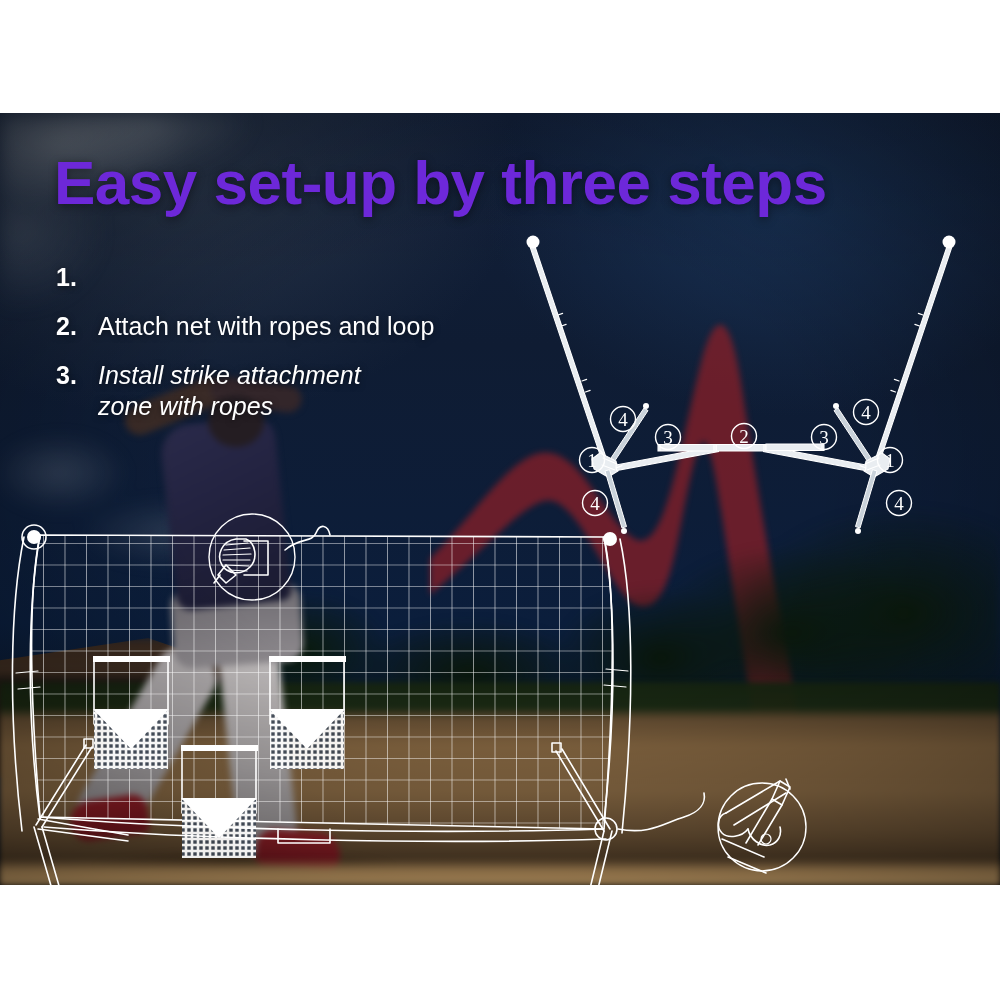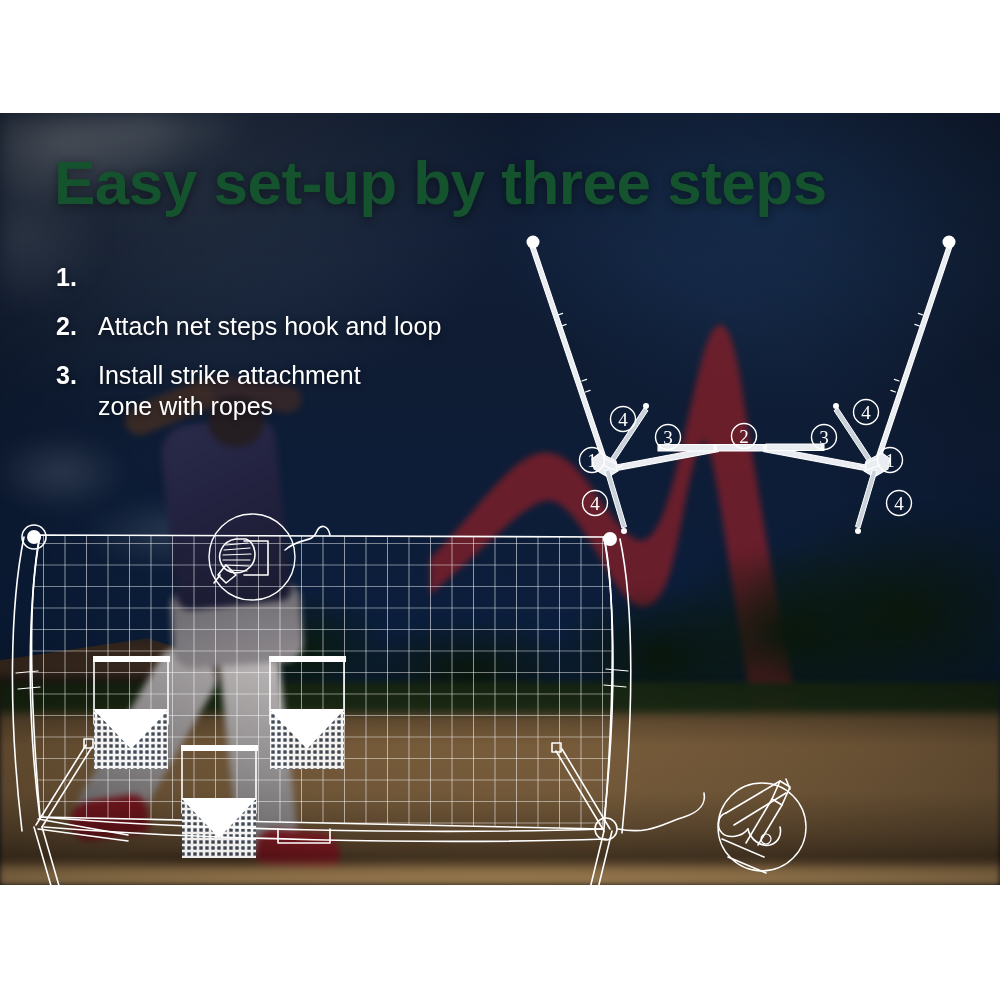--- a/index.html
+++ b/index.html
@@ -161,21 +161,21 @@
       linear-gradient(180deg, rgba(0,0,0,.08) 0%, rgba(0,0,0,0) 22%);
   }
 
   
   #headline {
     position: absolute;
     left: 54px;
     top: 152px;
     font-size: 62px;
     font-weight: 700;
-    color: #14532d;
+    color: #6d28d9;
     letter-spacing: -0.5px;
     line-height: 1;
     white-space: nowrap;
     text-shadow: 0 2px 10px rgba(0,0,0,.45);
   }
 
   #steps {
     position: absolute;
     left: 56px;
     top: 262px;
@@ -469,22 +469,22 @@
   </svg>
 
   <div id="headline">Easy set-up by three steps</div>
 
   <div id="steps">
     <div class="step">
       <div class="step-num">1.</div>
     </div>
     <div class="step">
       <div class="step-num">2.</div>
-      <div class="step-text">Attach net steps hook and loop</div>
+      <div class="step-text">Attach net with ropes and loop</div>
     </div>
     <div class="step">
       <div class="step-num">3.</div>
-      <div class="step-text" style="white-space:pre-line;">Install strike attachment
+      <div class="step-text" style="white-space:pre-line;font-style:italic;">Install strike attachment
 zone with ropes</div>
     </div>
   </div>
 
 </div>
 
 </body></html>

